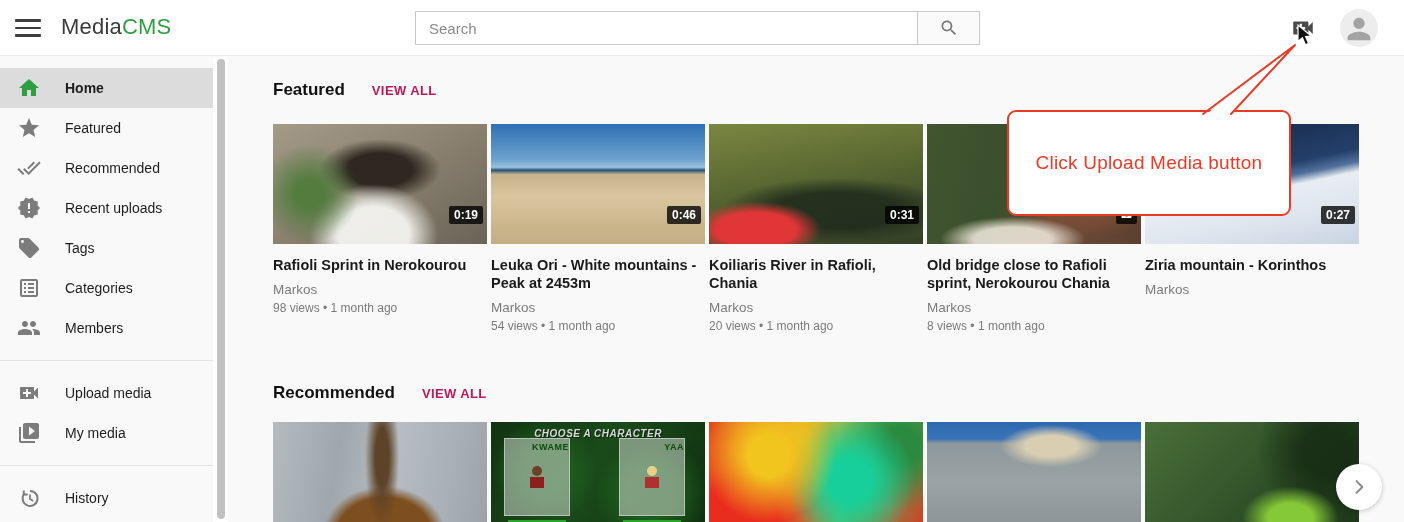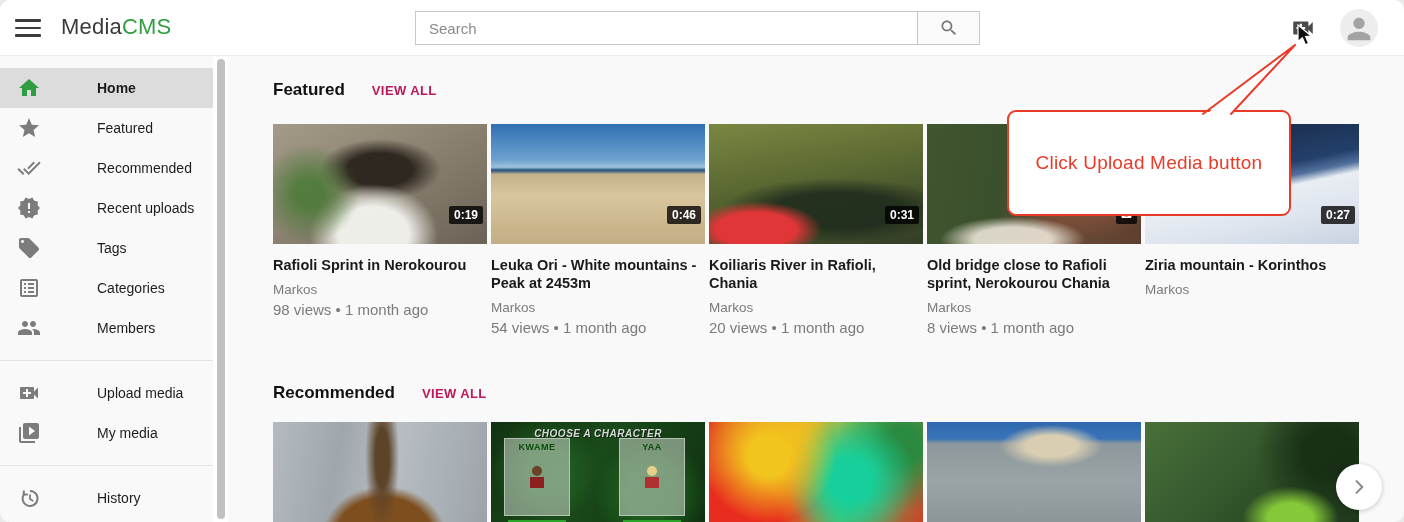--- a/index.html
+++ b/index.html
@@ -1,19 +1,19 @@
 <!DOCTYPE html>
 <html><head>
 <meta charset="utf-8">
 <style>
   * { margin:0; padding:0; box-sizing:border-box; }
   html,body { background:#e9e9e9; }
   .page {
     position:relative; width:1404px; height:522px; overflow:hidden;
-    background:#f9f9f9; font-family:"Liberation Sans", sans-serif; color:#1d1d1d;border-radius:10px;
+    background:#f9f9f9; font-family:"Liberation Sans", sans-serif; color:#1d1d1d;
   }
   
   .header {
     position:absolute; top:0; left:0; width:1404px; height:56px;
     background:#fff; border-bottom:1px solid #ececec; z-index:20;
   }
   .hamburger { position:absolute; left:15px; top:16px; width:26px; height:24px; cursor:pointer; display:flex; flex-direction:column; justify-content:center; gap:5px; }
   .hamburger span { display:block; height:2.5px; background:#3d3d3d; border-radius:1px; }
   .logo { position:absolute; left:61px; top:14px; font-size:22px; letter-spacing:.2px; color:#3a3a3a; cursor:pointer; }
   .logo .green { color:#2e9e41; }
@@ -25,21 +25,21 @@
   .search-input::placeholder { color:#8a8a8a; }
   .search-btn {
     width:63px; height:34px; border:1px solid #c9c9c9; margin-left:-1px;
     background:#fafafa; display:flex; align-items:center; justify-content:center; cursor:pointer;
   }
   .upload-top { position:absolute; left:1289px; top:15px; width:28px; height:26px; color:#4a4a4a; cursor:pointer; }
   .avatar { position:absolute; left:1340px; top:9px; width:38px; height:38px; border-radius:50%; background:#ededed; overflow:hidden; cursor:pointer; }
   .avatar svg { position:absolute; left:2px; top:3px; color:#a3a3a3; }
   
   .sidebar { position:absolute; left:0; top:57px; width:213px; bottom:0; padding-top:11px; z-index:5; }
-  .side-item { height:40px; display:flex; align-items:center; padding-left:17px; cursor:pointer; font-size:14px; color:#1d1d1d;gap:32px; }
+  .side-item { height:40px; display:flex; align-items:center; padding-left:17px; cursor:pointer; font-size:14px; color:#1d1d1d; }
   .side-item .icn { width:24px; height:24px; color:#7c7c7c; flex:0 0 24px; }
   .side-item .lbl { margin-left:24px; white-space:nowrap; }
   .side-item.active { background:#dcdcdc; }
   .side-item.active .lbl { font-weight:bold; }
   .side-item.active .icn { color:#2e9e41; }
   .side-div { border-top:1px solid #e3e3e3; margin:12px 0; }
   .side-scroll { position:absolute; left:213px; top:57px; width:15px; bottom:0; background:#ffffff; }
   .side-thumbbar { position:absolute; left:4px; top:2px; width:8px; height:460px; background:#c1c1c1; border-radius:4px; cursor:pointer; }
   
   .main { position:absolute; left:228px; top:57px; right:0; bottom:0; }
@@ -51,21 +51,21 @@
   .cards { display:flex; gap:4px; margin-top:24px; }
   .card { width:214px; flex:0 0 214px; cursor:pointer; }
   .thumb { position:relative; width:214px; height:120px; background:#ccc; }
   .dur {
     position:absolute; right:4px; bottom:20px; background:rgba(0,0,0,.78); color:#fff;
     font-size:12px; font-weight:bold; padding:2px 5px; border-radius:2px; line-height:14px;
   }
   .dur.photo { padding:2px 4px 1px; }
   .card-title { margin-top:12px; font-size:14.5px; font-weight:bold; line-height:18px; color:#1a1a1a; }
   .card-author { margin-top:8px; font-size:13.5px; color:#7b7b7b; }
-  .card-meta { margin-top:4px; font-size:15px; color:#7b7b7b; }
+  .card-meta { margin-top:4px; font-size:12px; color:#7b7b7b; }
   .sec-recommended { }
   .rec-cards { margin-top:19px; }
   
   .t-f1 { background:
     radial-gradient(circle at 17% 58%, rgba(72,122,52,.85) 0 7%, rgba(72,122,52,0) 26%),
     radial-gradient(ellipse 30% 42% at 47% 92%, rgba(244,244,240,.95) 0 55%, rgba(244,244,240,0) 100%),
     radial-gradient(ellipse 38% 34% at 50% 38%, #2f2820 0 40%, rgba(47,40,32,0) 75%),
     linear-gradient(150deg,#a39a88 0%,#8c8372 45%,#6b6356 100%); }
   .t-f2 { background:linear-gradient(to bottom,#2f6fb3 0%,#6ea3cf 30%,#9dc3de 36%,#23507c 38.5%,#c5b28b 42%,#d9c69e 60%,#cbb68c 85%,#c2ad84 100%);padding-left:28px; }
   .t-f3 { background:
@@ -95,21 +95,21 @@
     radial-gradient(ellipse 30% 22% at 58% 20%, #d9ceb2 0 40%, rgba(217,206,178,0) 80%),
     linear-gradient(to bottom,#2e68ae 0%,#3a74b8 14%,#8d989c 18%,#9aa4a6 50%,#868f92 100%); }
   .t-r5 { background:
     radial-gradient(ellipse 30% 35% at 68% 80%, #85c838 0 35%, rgba(133,200,56,0) 75%),
     radial-gradient(circle at 85% 25%, rgba(20,40,18,.8) 0 12%, rgba(20,40,18,0) 35%),
     linear-gradient(135deg,#49703a 0%,#35572c 45%,#24421f 80%,#1b3418 100%); }
   
   .game-head { position:absolute; top:6px; left:0; right:0; text-align:center; color:#d8d8d8; font-size:10px; font-weight:bold; font-style:italic; letter-spacing:.5px; text-shadow:1px 1px 0 #0a220a; }
   .game-panel { position:absolute; top:16px; width:66px; height:78px; background:rgba(205,215,205,.55); border:1px solid rgba(240,240,240,.5); }
   .game-panel.left { left:13px; } .game-panel.right { right:20px; }
-  .game-name { text-align:center; font-size:9px; font-weight:bold; color:#0c4d0c; margin-top:3px; letter-spacing:.5px; }
+  .game-name { text-align:right; font-size:9px; font-weight:bold; color:#0c4d0c; margin-top:3px; letter-spacing:.5px; }
   .game-sprite { width:14px; height:26px; margin:14px auto 0; position:relative; }
   .game-sprite .gs-head { width:10px; height:10px; border-radius:50%; margin:0 auto; }
   .game-sprite .gs-body { width:14px; height:11px; margin-top:1px; }
   .game-btn { position:absolute; top:98px; width:58px; height:14px; background:#2aa52a; color:#fff; font-size:9px; font-weight:bold; text-align:center; line-height:14px; }
   .game-btn.left { left:17px; } .game-btn.right { right:24px; }
   
   .next-btn {
     position:absolute; left:1336px; top:464px; width:46px; height:46px; border-radius:50%;
     background:#fff; box-shadow:0 1px 5px rgba(0,0,0,.22); z-index:15; cursor:pointer;
     display:flex; align-items:center; justify-content:center; color:#8a8a8a;

